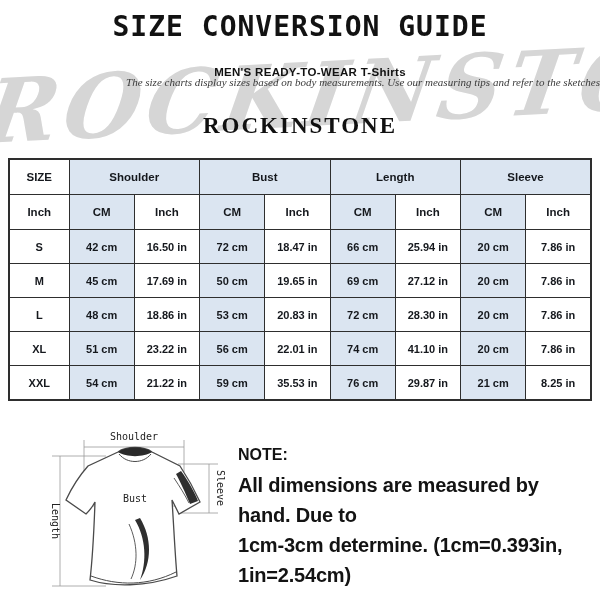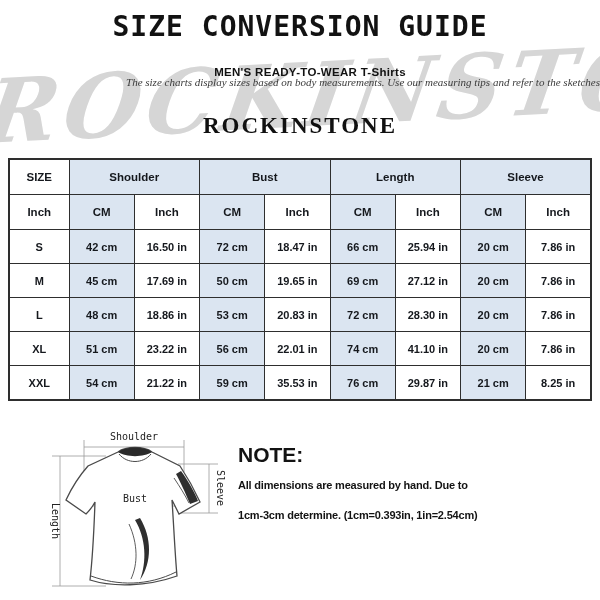--- a/index.html
+++ b/index.html
@@ -59,22 +59,22 @@
   col.c-size{width:60px;}
   
   .tee-svg{position:absolute;left:28px;top:426px;z-index:1;}
   .tee-label{
     font-family:"DejaVu Sans Mono",monospace;font-size:10px;fill:#222222;
   }
   .note{
     position:absolute;left:238px;top:440px;width:350px;z-index:1;
   }
   .note p{margin:0;line-height:30px;font-weight:700;color:#131313;}
-  .note .note-h{font-size:21px;}
-  .note .note-l{font-size:11px;letter-spacing:-0.2px;}
+  .note .note-h{font-size:16px;}
+  .note .note-l{font-size:20px;letter-spacing:-0.2px;}
 </style>
 </head>
 <body>
 
 <div class="page">
 
   <div class="watermark">ROCKINSTONE</div>
 
   <h1 class="title">SIZE CONVERSION GUIDE</h1>
   <h2 class="subtitle">MEN'S READY-TO-WEAR T-Shirts</h2>

